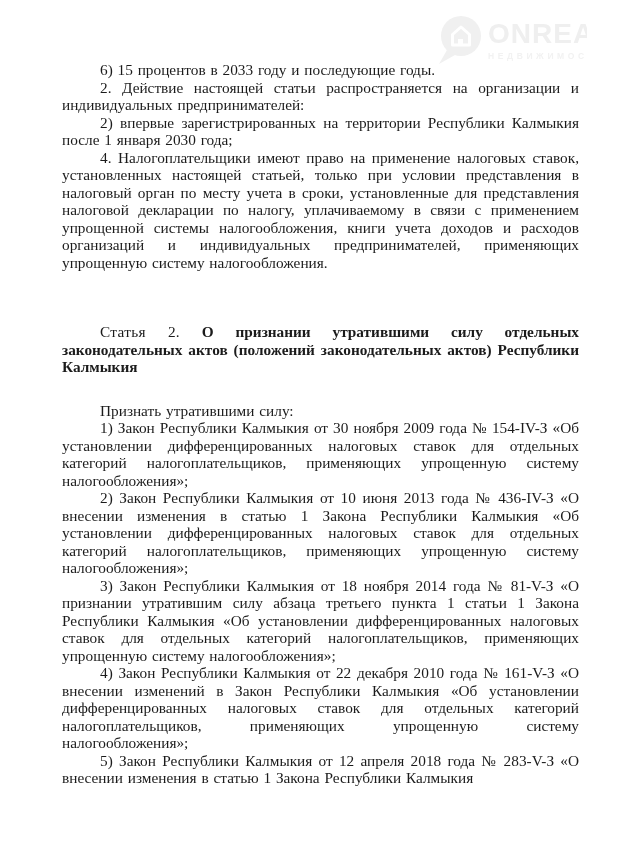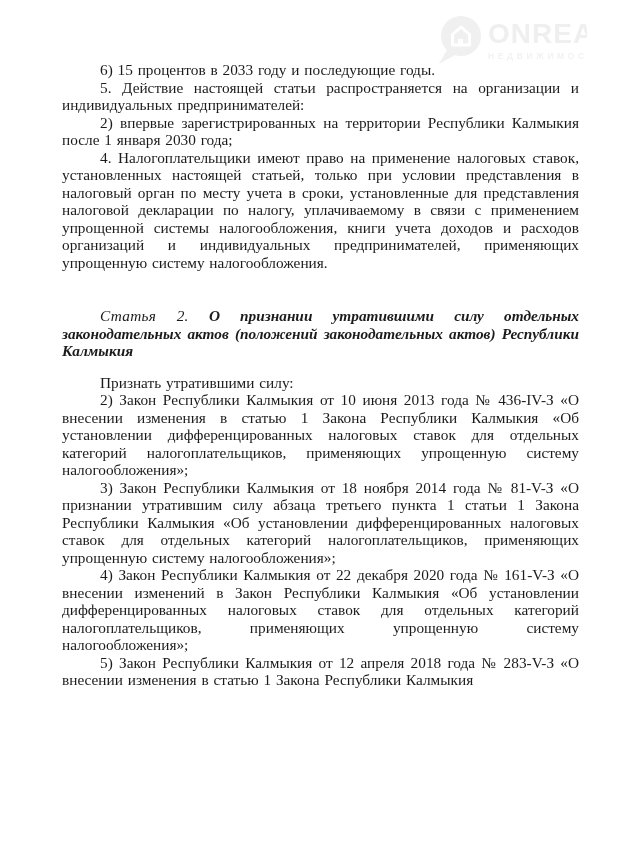--- a/index.html
+++ b/index.html
@@ -57,30 +57,29 @@
     font-size: 15.3px;
     line-height: 17.5px;
     text-align: justify;
     word-spacing: 1px;
   }
   .para {
     margin: 0;
     text-indent: 38px;
   }
   .heading {
-    margin-top: 36px;
+    margin-top: 52px;
     font-weight: bold;
-    font-style: italic;
   }
   .heading .h-label {
     font-weight: normal;
     letter-spacing: 0.3px;
   }
   .gap-before {
-    margin-top: 14px;
+    margin-top: 26px;
   }
 
   
   .page-number {
     position: absolute;
     left: 606px;
     top: 842px;
     font-size: 11px;
     color: #5f5f5f;
   }
@@ -98,28 +97,29 @@
       <rect x="21" y="25" width="5" height="6" fill="#ffffff"></rect>
     </svg>
     <div class="wm-textblock">
       <div class="wm-brand">ONREALT</div>
       <div class="wm-sub">НЕДВИЖИМОСТЬ</div>
     </div>
   </div>
 
   <div class="doc-body">
     <p class="para">6) 15 процентов в 2033 году и последующие годы.</p>
-    <p class="para">5. Действие настоящей статьи распространяется на организации и индивидуальных предпринимателей:</p>
+    <p class="para">2. Действие настоящей статьи распространяется на организации и индивидуальных предпринимателей:</p>
     <p class="para">2) впервые зарегистрированных на территории Республики Калмыкия после 1 января 2030 года;</p>
     <p class="para">4. Налогоплательщики имеют право на применение налоговых ставок, установленных настоящей статьей, только при условии представления в налоговый орган по месту учета в сроки, установленные для представления налоговой декларации по налогу, уплачиваемому в связи с применением упрощенной системы налогообложения, книги учета доходов и расходов организаций и индивидуальных предпринимателей, применяющих упрощенную систему налогообложения.</p>
 
     <p class="para heading"><span class="h-label">Статья 2.</span> <span class="h-title">О признании утратившими силу отдельных законодательных актов (положений законодательных актов) Республики Калмыкия</span></p>
 
     <p class="para gap-before">Признать утратившими силу:</p>
+    <p class="para">1) Закон Республики Калмыкия от 30 ноября 2009 года № 154-IV-З «Об установлении дифференцированных налоговых ставок для отдельных категорий налогоплательщиков, применяющих упрощенную систему налогообложения»;</p>
     <p class="para">2) Закон Республики Калмыкия от 10 июня 2013 года № 436-IV-З «О внесении изменения в статью 1 Закона Республики Калмыкия «Об установлении дифференцированных налоговых ставок для отдельных категорий налогоплательщиков, применяющих упрощенную систему налогообложения»;</p>
     <p class="para">3) Закон Республики Калмыкия от 18 ноября 2014 года № 81-V-З «О признании утратившим силу абзаца третьего пункта 1 статьи 1 Закона Республики Калмыкия «Об установлении дифференцированных налоговых ставок для отдельных категорий налогоплательщиков, применяющих упрощенную систему налогообложения»;</p>
-    <p class="para">4) Закон Республики Калмыкия от 22 декабря 2020 года № 161-V-З «О внесении изменений в Закон Республики Калмыкия «Об установлении дифференцированных налоговых ставок для отдельных категорий налогоплательщиков, применяющих упрощенную систему налогообложения»;</p>
+    <p class="para">4) Закон Республики Калмыкия от 22 декабря 2010 года № 161-V-З «О внесении изменений в Закон Республики Калмыкия «Об установлении дифференцированных налоговых ставок для отдельных категорий налогоплательщиков, применяющих упрощенную систему налогообложения»;</p>
     <p class="para">5) Закон Республики Калмыкия от 12 апреля 2018 года № 283-V-З «О внесении изменения в статью 1 Закона Республики Калмыкия</p>
   </div>
 
   <div class="page-number">2</div>
 
 </div>
 
 </body></html>

